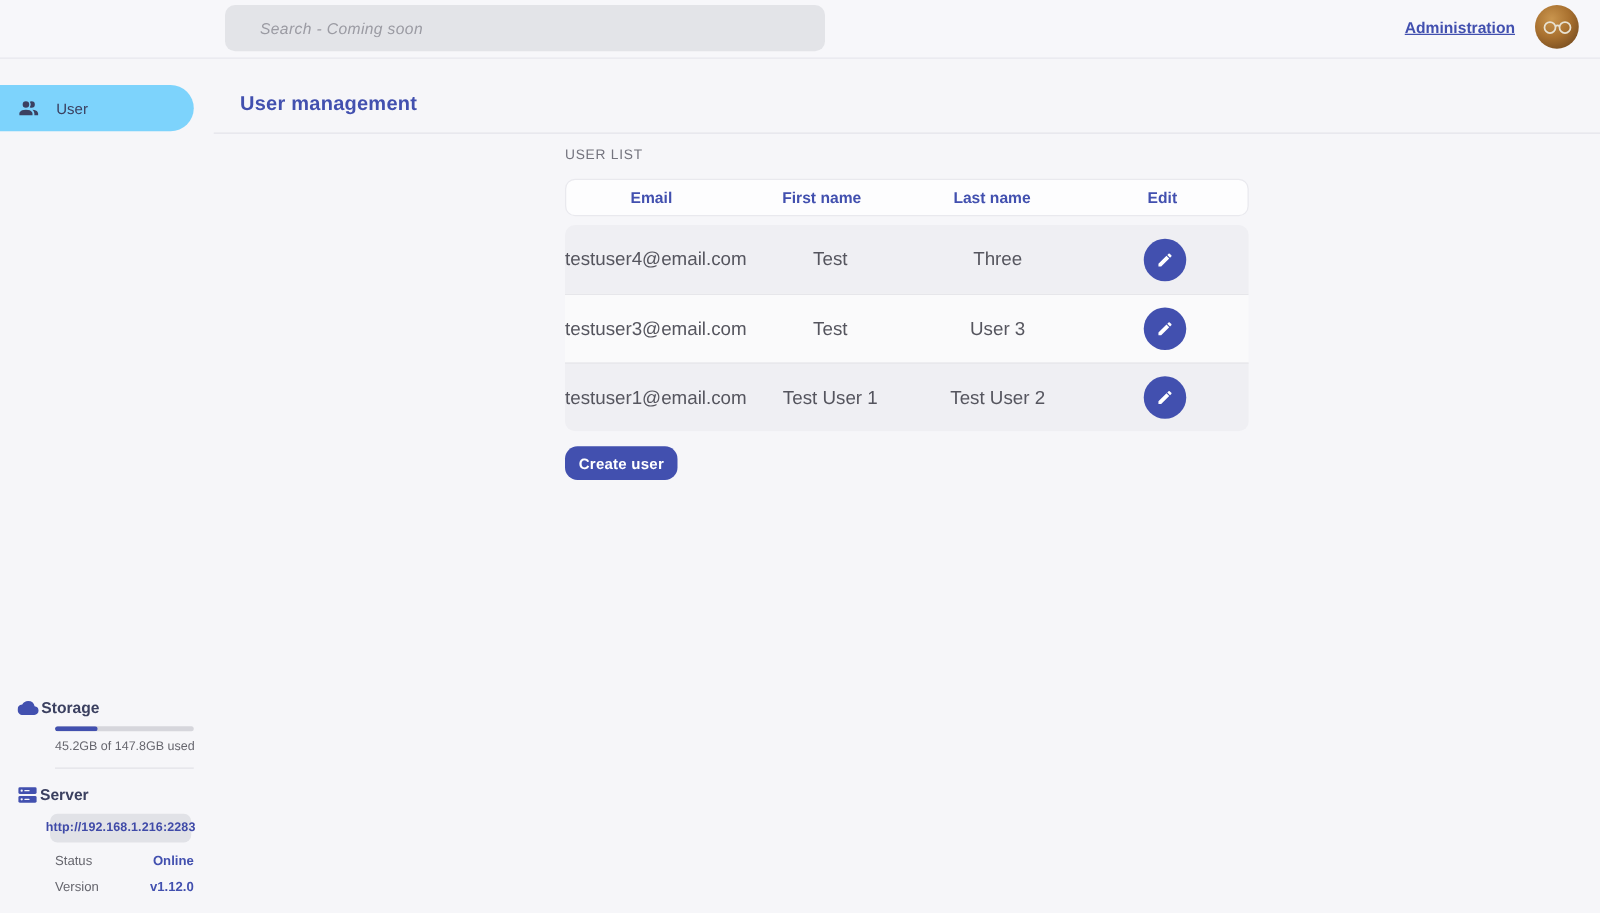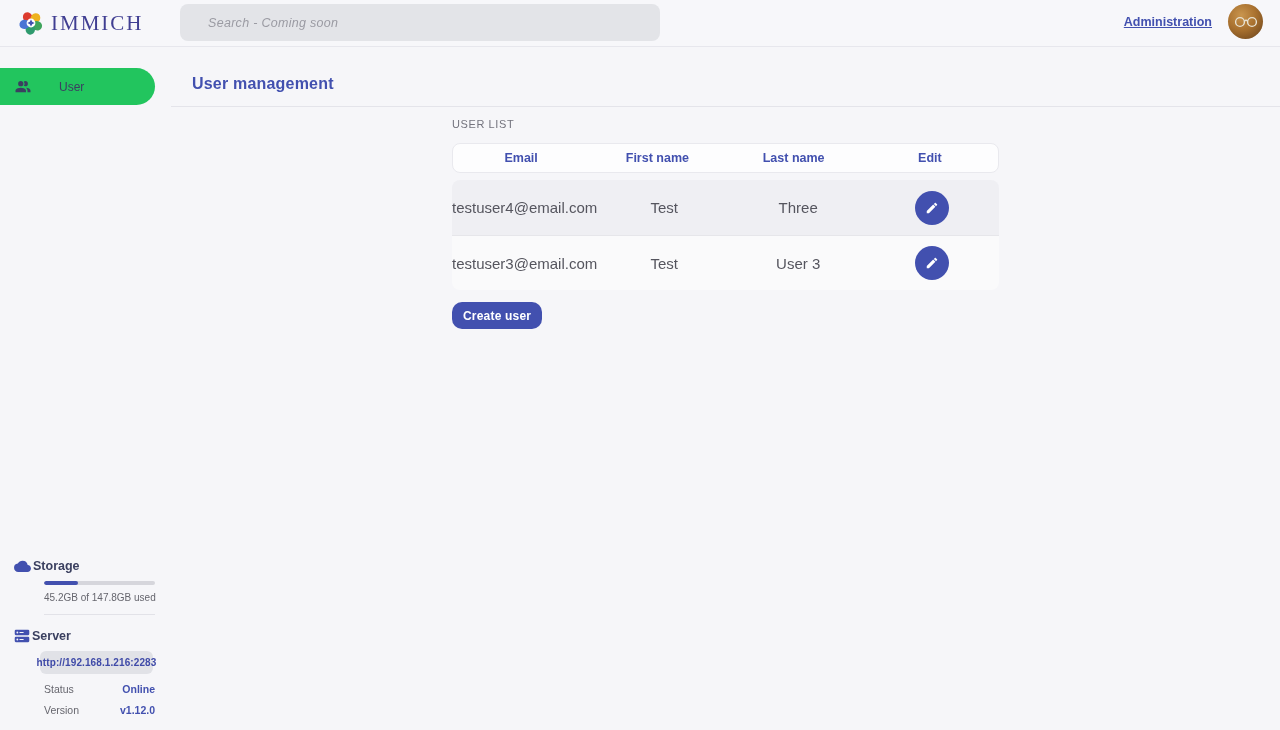--- a/index.html
+++ b/index.html
@@ -46,22 +46,22 @@
     width:35px; height:35px; border-radius:50%;
     background:radial-gradient(circle at 38% 32%, #c9954e 0%, #a9712f 45%, #7d5122 80%, #5f3d18 100%);
     display:flex; align-items:center; justify-content:center;
     overflow:hidden; cursor:pointer;
   }
 
   
   .sidebar { position:absolute; top:47px; left:0; width:171px; bottom:0; }
   .side-item {
     position:absolute; top:21px; left:0; width:155px; height:37px;
-    background:#22c55e; border-radius:0 19px 19px 0;
-    display:flex; align-items:center; padding-left:14px; gap:27px;
+    background:#7dd3fc; border-radius:0 19px 19px 0;
+    display:flex; align-items:center; padding-left:14px; gap:13px;
     cursor:pointer;
   }
   .side-item .label { font-size:12px; font-weight:500; color:#3b4060; }
   .side-item svg { flex:0 0 auto; }
 
   .side-footer { position:absolute; left:0; bottom:0; width:171px; padding-bottom:14px; }
   .foot-head {
     display:flex; align-items:center; gap:2px; padding-left:14px; margin-bottom:8px;
   }
   .foot-head .label { font-size:12.5px; font-weight:700; color:#3b4060; }
@@ -122,44 +122,20 @@
     background:#4250af; color:#ffffff; border:none; border-radius:10px;
     font-size:12px; font-weight:700; letter-spacing:0.2px;
     font-family:"Liberation Sans", sans-serif;
     display:inline-flex; align-items:center; cursor:pointer;
   }
 </style>
 </head>
 <body>
 
 <header class="navbar">
-  <div class="brand">
-    <span style="display:flex;">
-      <svg width="26" height="26" viewBox="0 0 26 26">
-        <g transform="rotate(-30 13 13)">
-            <ellipse cx="13" cy="6.4" rx="4.7" ry="5.1" fill="#dd3b2e"></ellipse>
-          </g>
-        <g transform="rotate(42 13 13)">
-            <ellipse cx="13" cy="6.4" rx="4.7" ry="5.1" fill="#eeb21e"></ellipse>
-          </g>
-        <g transform="rotate(114 13 13)">
-            <ellipse cx="13" cy="6.4" rx="4.7" ry="5.1" fill="#3fa45c"></ellipse>
-          </g>
-        <g transform="rotate(186 13 13)">
-            <ellipse cx="13" cy="6.4" rx="4.7" ry="5.1" fill="#2f9a6e"></ellipse>
-          </g>
-        <g transform="rotate(258 13 13)">
-            <ellipse cx="13" cy="6.4" rx="4.7" ry="5.1" fill="#4a74d4"></ellipse>
-          </g>
-        <circle cx="13" cy="13" r="4.4" fill="#ffffff"></circle>
-        <path d="M13 9.4 L14.2 11.8 L16.6 13 L14.2 14.2 L13 16.6 L11.8 14.2 L9.4 13 L11.8 11.8 Z" fill="#4250af"></path>
-      </svg>
-    </span>
-    <span class="brand-text">IMMICH</span>
-  </div>
 
   <input class="search-input" type="text" placeholder="Search - Coming soon" style="">
 
   <a class="admin-link">Administration</a>
 
   <div class="avatar">
     <svg width="24" height="12" viewBox="0 0 24 12">
       <circle cx="6" cy="6" r="4.4" fill="none" stroke="#e8e2d2" stroke-width="1.4"></circle>
       <circle cx="18" cy="6" r="4.4" fill="none" stroke="#e8e2d2" stroke-width="1.4"></circle>
       <path d="M10.4 5 Q12 3.6 13.6 5" fill="none" stroke="#e8e2d2" stroke-width="1.4"></path>
@@ -251,17 +227,29 @@
         <span>Test</span>
         <span>User 3</span>
         <span>
           <button class="edit-btn">
             <svg width="14" height="14" viewBox="0 0 24 24" fill="#ffffff">
               <path d="M20.71 7.04c.39-.39.39-1.02 0-1.41l-2.34-2.34c-.39-.39-1.02-.39-1.41 0l-1.83 1.83 3.75 3.75M3 17.25V21h3.75L17.81 9.93l-3.75-3.75L3 17.25z"></path>
             </svg>
           </button>
         </span>
       </div>
+      <div class="trow shade">
+        <span>testuser1@email.com</span>
+        <span>Test User 1</span>
+        <span>Test User 2</span>
+        <span>
+          <button class="edit-btn">
+            <svg width="14" height="14" viewBox="0 0 24 24" fill="#ffffff">
+              <path d="M20.71 7.04c.39-.39.39-1.02 0-1.41l-2.34-2.34c-.39-.39-1.02-.39-1.41 0l-1.83 1.83 3.75 3.75M3 17.25V21h3.75L17.81 9.93l-3.75-3.75L3 17.25z"></path>
+            </svg>
+          </button>
+        </span>
+      </div>
     </div>
 
     <button class="create-btn">Create user</button>
   </div>
 </main>
 
 </body></html>

